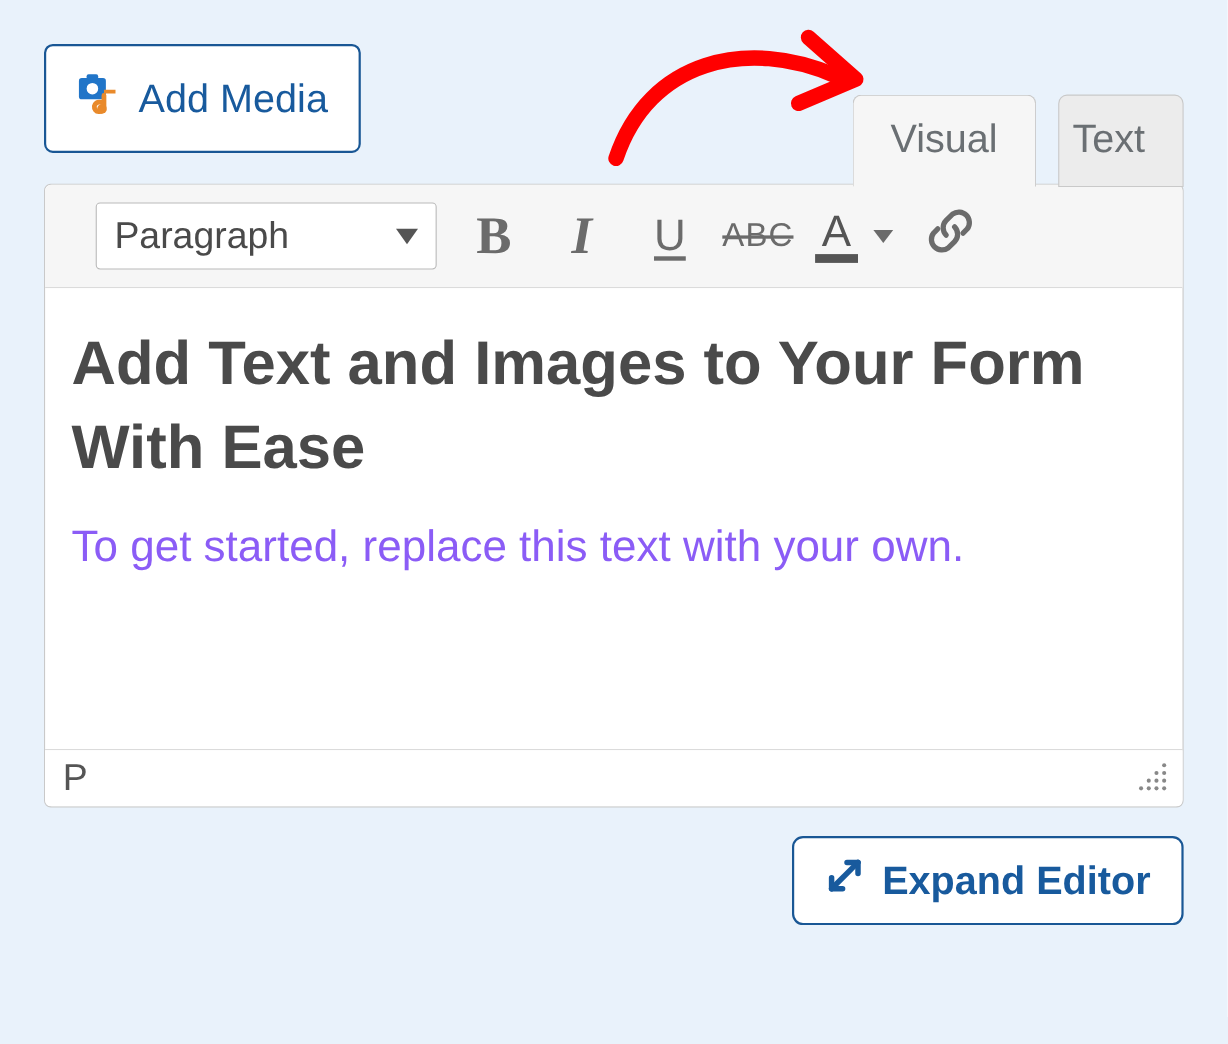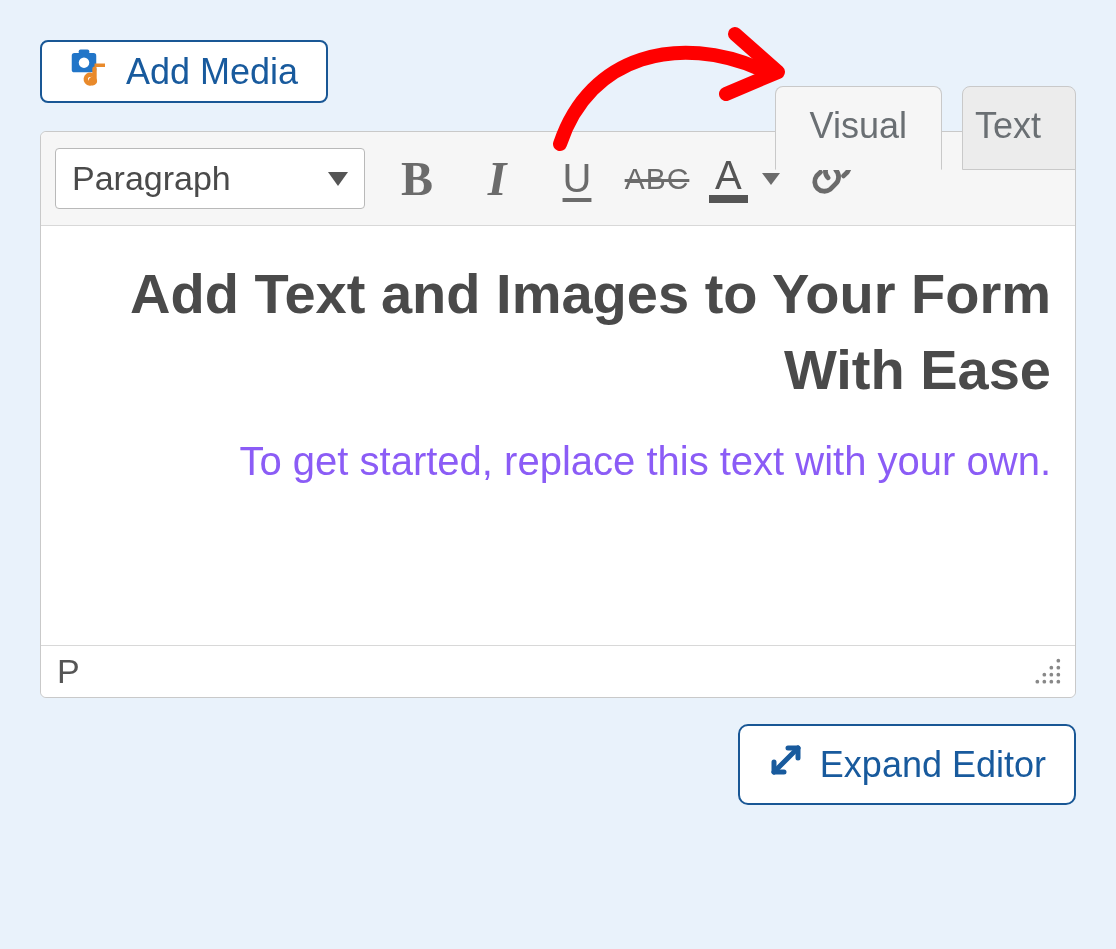--- a/index.html
+++ b/index.html
@@ -12,21 +12,21 @@
     overflow:hidden;
   }
   .wrap { padding:40px; position:relative; }
 
   
   .add-media-btn {
     display:inline-flex; align-items:center; gap:14px;
     background:#fff;
     border:2px solid #195795;
     border-radius:8px;
-    padding:4px 28px;
+    padding:22px 28px;
     color:#185a9d;
     font-size:36px;
     font-weight:400;
     cursor:pointer;
   }
   .add-media-btn svg { width:42px; height:42px; }
 
   
   .tabs-row {
     position:absolute;
@@ -75,20 +75,21 @@
   .format-select {
     display:flex; align-items:center; justify-content:space-between;
     background:#fff;
     border:1px solid #b9b9b9;
     border-radius:4px;
     padding:10px 16px;
     width:310px;
     color:#4a4a4a;
     font-size:34px;
     cursor:pointer;
+    margin-left:32px;
   }
   .format-select .caret {
     width:0; height:0;
     border-left:10px solid transparent;
     border-right:10px solid transparent;
     border-top:14px solid #555;
   }
   .tool-btn {
     width:56px; height:56px;
     display:flex; align-items:center; justify-content:center;
@@ -115,21 +116,20 @@
     border-top:12px solid #6b6b6b;
     margin-left:8px;
   }
   .link-btn svg { width:46px; height:46px; }
 
   
   .editor-content {
     padding:30px 24px 120px 24px;
     border-bottom:1px solid #d8d8d8;
     min-height:420px;
-    text-align:right;
   }
   .editor-content h2 {
     margin:0 0 32px 0;
     font-size:56px;
     line-height:1.35;
     font-weight:800;
     color:#4a4a4a;
   }
   .editor-content p {
     margin:0;
@@ -152,20 +152,21 @@
   .expand-row { margin-top:26px; display:flex; justify-content:flex-end;}
   .expand-btn {
     display:inline-flex; align-items:center; gap:16px;
     background:#fff;
     border:2px solid #195795;
     border-radius:10px;
     padding:16px 28px;
     color:#185a9d;
     font-size:36px;
     cursor:pointer;
+    font-weight:bold;
   }
   .expand-btn svg { width:36px; height:36px; }
 
   
   .annotation-arrow {
     position:absolute;
     top:14px; left:530px;
     width:280px; height:150px;
     z-index:10;
     pointer-events:none;

